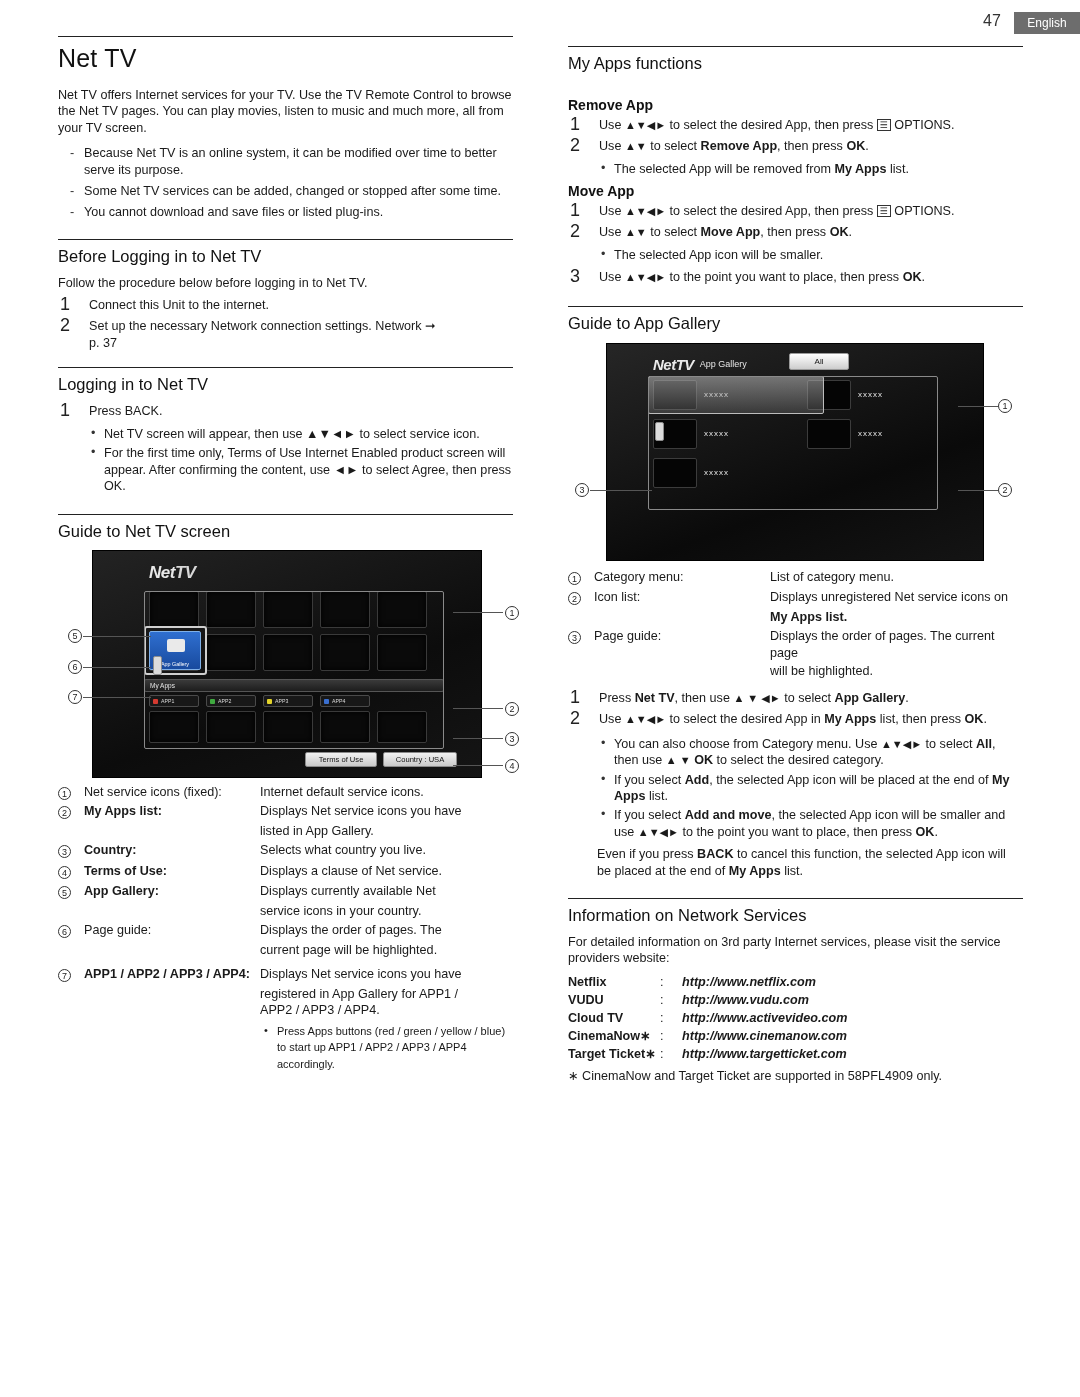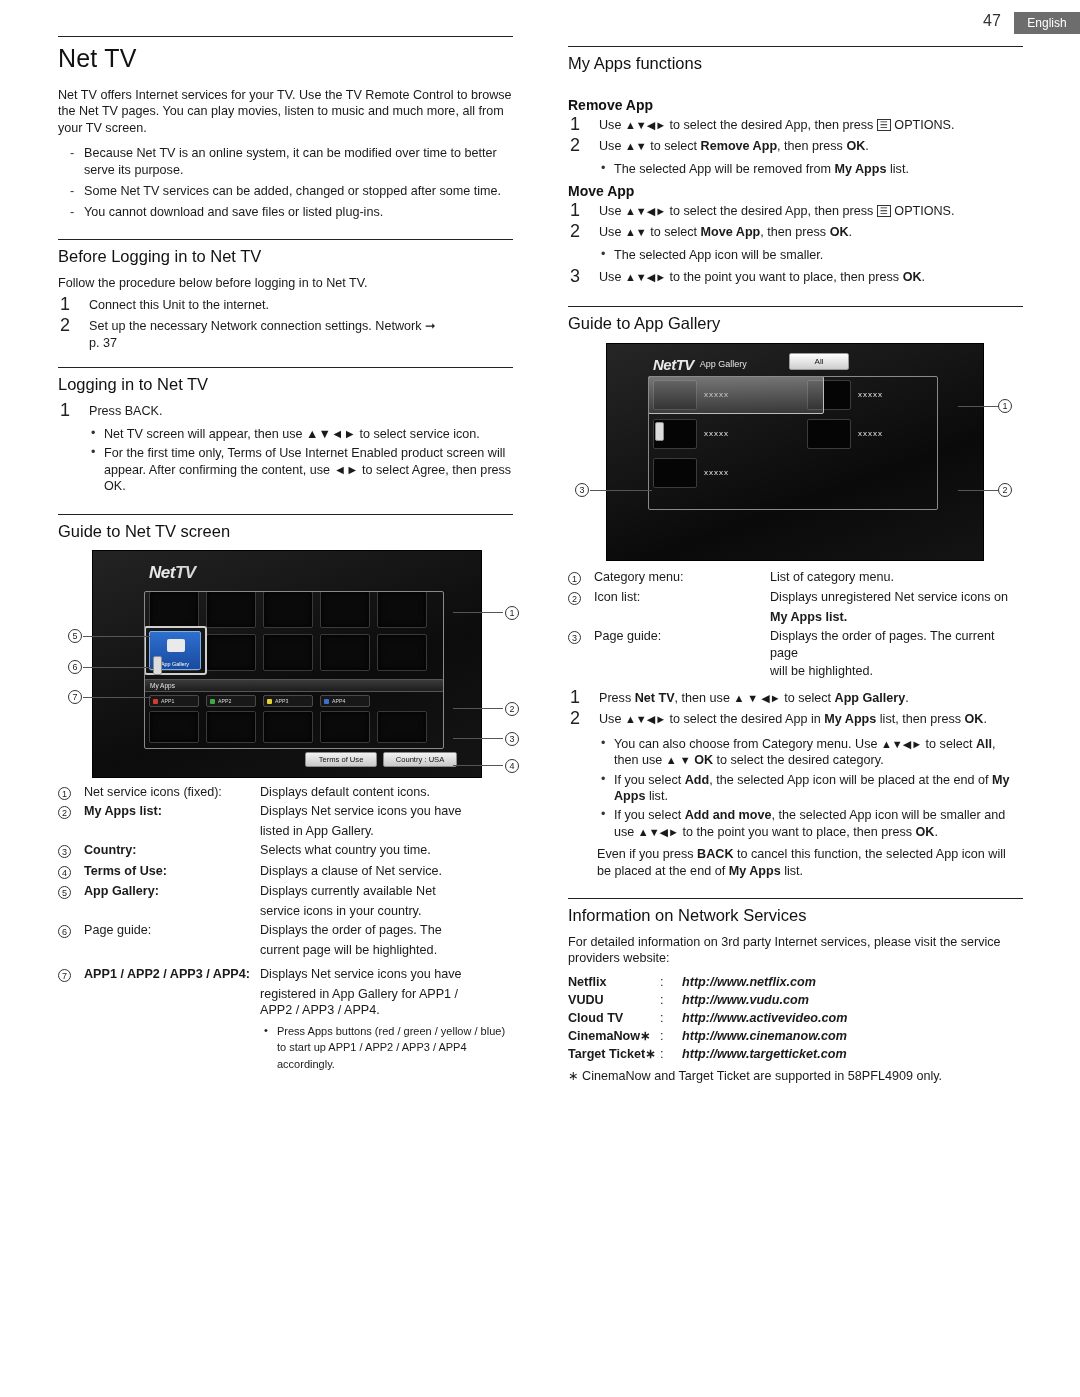--- a/index.html
+++ b/index.html
@@ -368,32 +368,32 @@
     <div class="callout" style="left:10px; top:140px;">
         <span class="circ2">7</span>
       </div>
     <div class="lead" style="left:25px; top:147px; width:68px; height:1px;"></div>
   </div>
 
   <div class="ref-list">
     <div class="ref-row">
       <div class="c"><span class="circ">1</span></div>
       <div class="k">Net service icons (fixed):</div>
-      <div class="v">Displays default content icons.</div>
+      <div class="v">Internet default service icons.</div>
     </div>
     <div class="ref-row">
       <div class="c"><span class="circ">2</span></div>
       <div class="k b">My Apps list:</div>
       <div class="v">Displays Net service icons you have</div>
     </div>
     <div class="ref-sub">listed in App Gallery.</div>
     <div class="ref-row" style="margin-top:3px">
       <div class="c"><span class="circ">3</span></div>
       <div class="k b">Country:</div>
-      <div class="v">Selects what country you time.</div>
+      <div class="v">Selects what country you live.</div>
     </div>
     <div class="ref-row" style="margin-top:3px">
       <div class="c"><span class="circ">4</span></div>
       <div class="k b">Terms of Use:</div>
       <div class="v">Displays a clause of Net service.</div>
     </div>
     <div class="ref-row" style="margin-top:3px">
       <div class="c"><span class="circ">5</span></div>
       <div class="k b">App Gallery:</div>
       <div class="v">Displays currently available Net</div>

